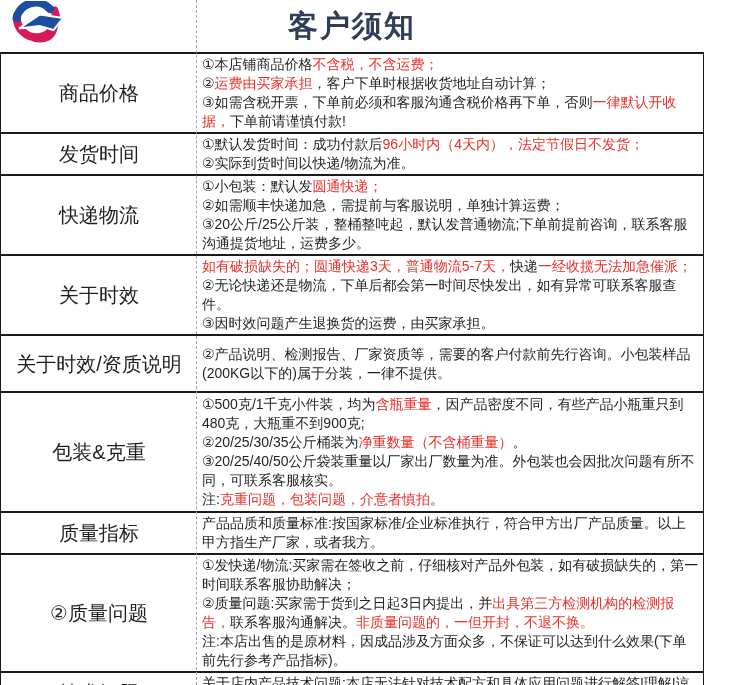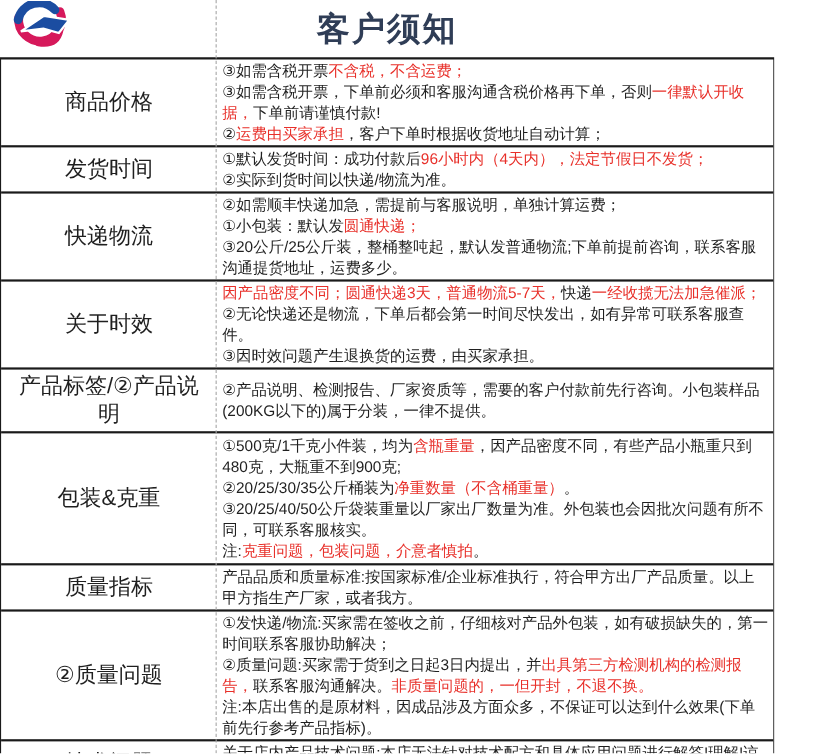--- a/index.html
+++ b/index.html
@@ -69,54 +69,54 @@
 
       <path d="M 10 27.5 L 31 13.5 L 54 17 L 44.5 29 L 30.5 25 Z" fill="#1b4da1" stroke="#ffffff" stroke-width="2"></path>
     </svg>
     <div class="title">客户须知</div>
   </div>
 
   <div class="notice-table">
   <div class="row" style="min-height: 76px;">
     <div class="label">商品价格</div>
     <div class="content">
-          <p><span>③如需含税开票</span><span class="red">不含税，不含运费；</span></p>
+          <p><span>①本店铺商品价格</span><span class="red">不含税，不含运费；</span></p>
+          <p><span>②</span><span class="red">运费由买家承担</span><span>，客户下单时根据收货地址自动计算；</span></p>
           <p><span>③如需含税开票，下单前必须和客服沟通含税价格再下单，否则</span><span class="red">一律默认开收据，</span><span>下单前请谨慎付款!</span></p>
-          <p><span>②</span><span class="red">运费由买家承担</span><span>，客户下单时根据收货地址自动计算；</span></p>
         </div>
   </div>
 
   <div class="row" style="min-height: 39px;">
     <div class="label">发货时间</div>
     <div class="content">
           <p><span>①默认发货时间：成功付款后</span><span class="red">96小时内（4天内），法定节假日不发货；</span></p>
           <p><span>②实际到货时间以快递/物流为准。</span></p>
         </div>
   </div>
 
   <div class="row" style="min-height: 79px;">
     <div class="label">快递物流</div>
     <div class="content">
+          <p><span>①小包装：默认发</span><span class="red">圆通快递；</span></p>
           <p><span>②如需顺丰快递加急，需提前与客服说明，单独计算运费；</span></p>
-          <p><span>①小包装：默认发</span><span class="red">圆通快递；</span></p>
           <p><span>③20公斤/25公斤装，整桶整吨起，默认发普通物流;下单前提前咨询，联系客服沟通提货地址，运费多少。</span></p>
         </div>
   </div>
 
   <div class="row" style="min-height: 72px;">
     <div class="label">关于时效</div>
     <div class="content">
-          <p><span class="red">因产品密度不同；圆通快递3天，普通物流5-7天，</span><span>快递</span><span class="red">一经收揽无法加急催派；</span></p>
+          <p><span class="red">如有破损缺失的；圆通快递3天，普通物流5-7天，</span><span>快递</span><span class="red">一经收揽无法加急催派；</span></p>
           <p><span>②无论快递还是物流，下单后都会第一时间尽快发出，如有异常可联系客服查件。</span></p>
           <p><span>③因时效问题产生退换货的运费，由买家承担。</span></p>
         </div>
   </div>
 
   <div class="row" style="min-height: 57px;">
-    <div class="label">产品标签/②产品说明</div>
+    <div class="label">关于时效/资质说明</div>
     <div class="content">
           <p><span>②产品说明、检测报告、厂家资质等，需要的客户付款前先行咨询。小包装样品(200KG以下的)属于分装，一律不提供。</span></p>
         </div>
   </div>
 
   <div class="row" style="min-height: 120px;">
     <div class="label">包装&amp;克重</div>
     <div class="content">
           <p><span>①500克/1千克小件装，均为</span><span class="red">含瓶重量</span><span>，因产品密度不同，有些产品小瓶重只到480克，大瓶重不到900克;</span></p>
           <p><span>②20/25/30/35公斤桶装为</span><span class="red">净重数量（不含桶重量）</span><span>。</span></p>

